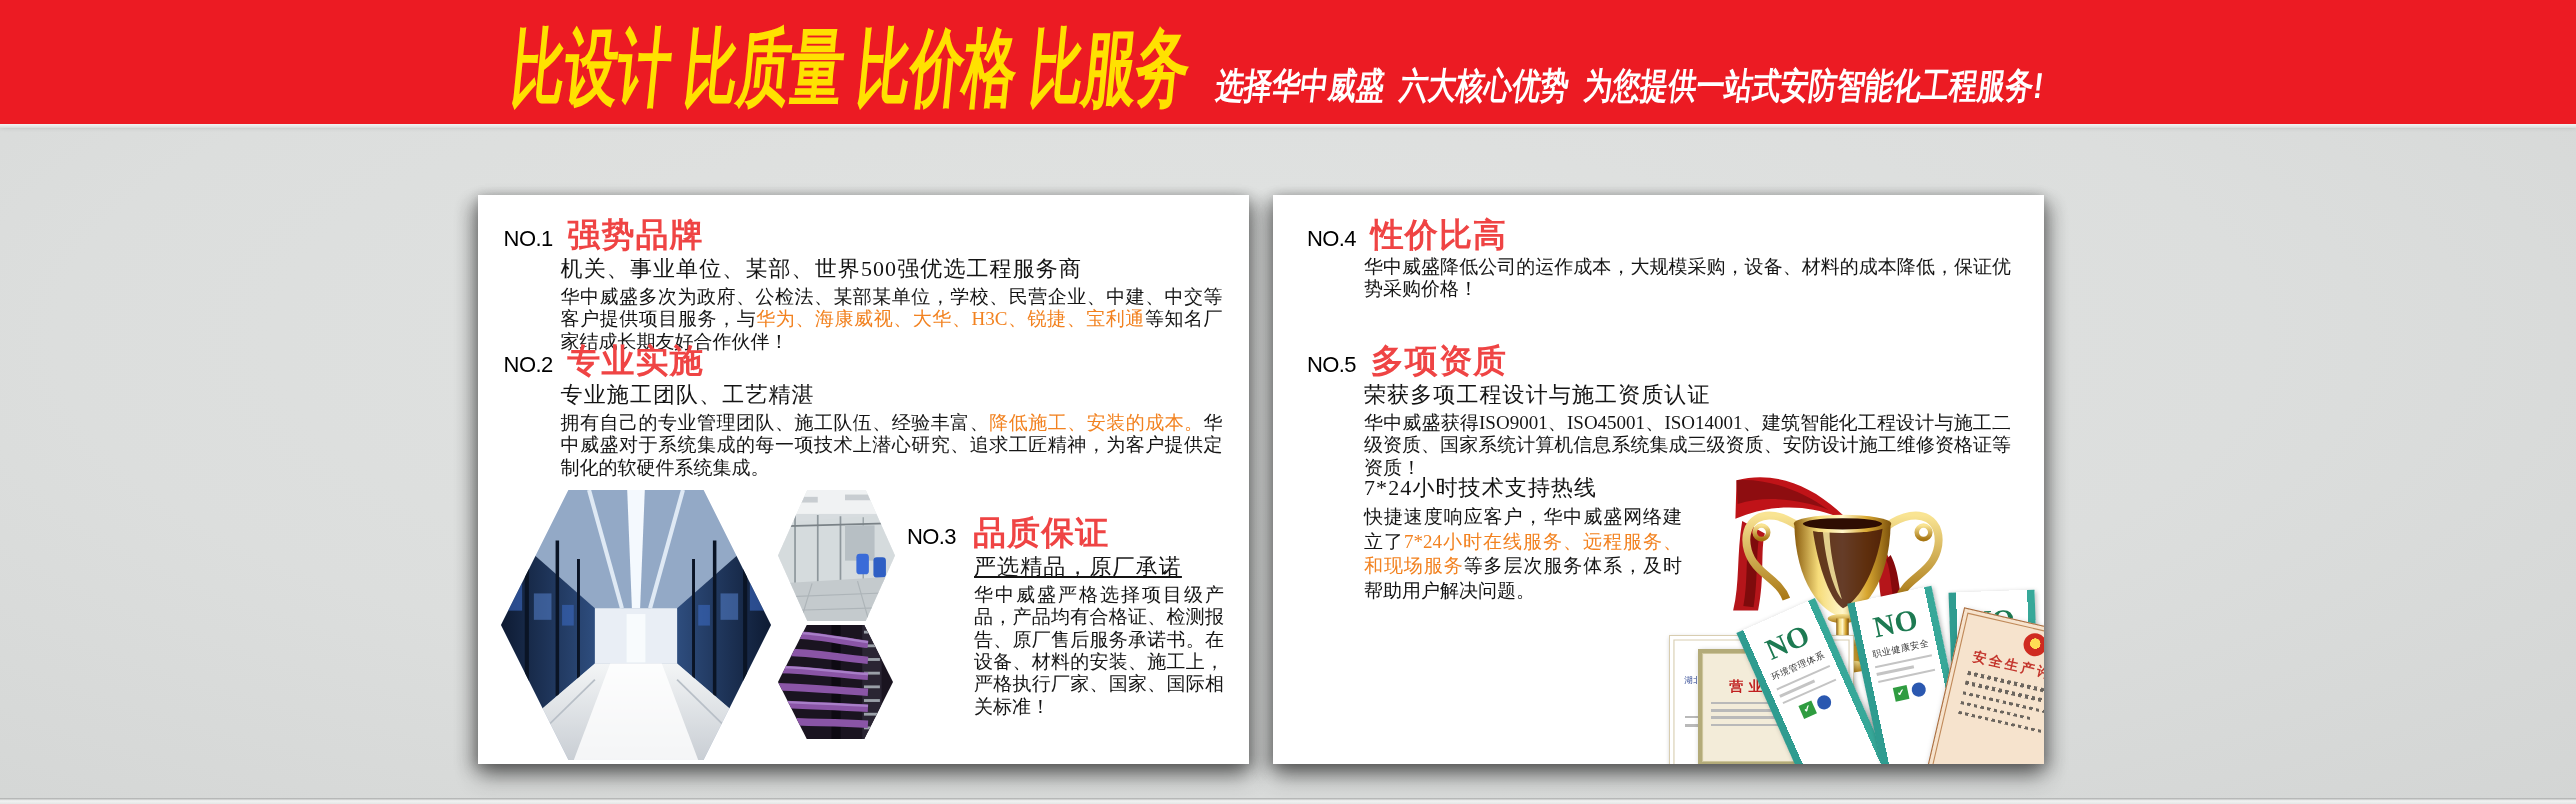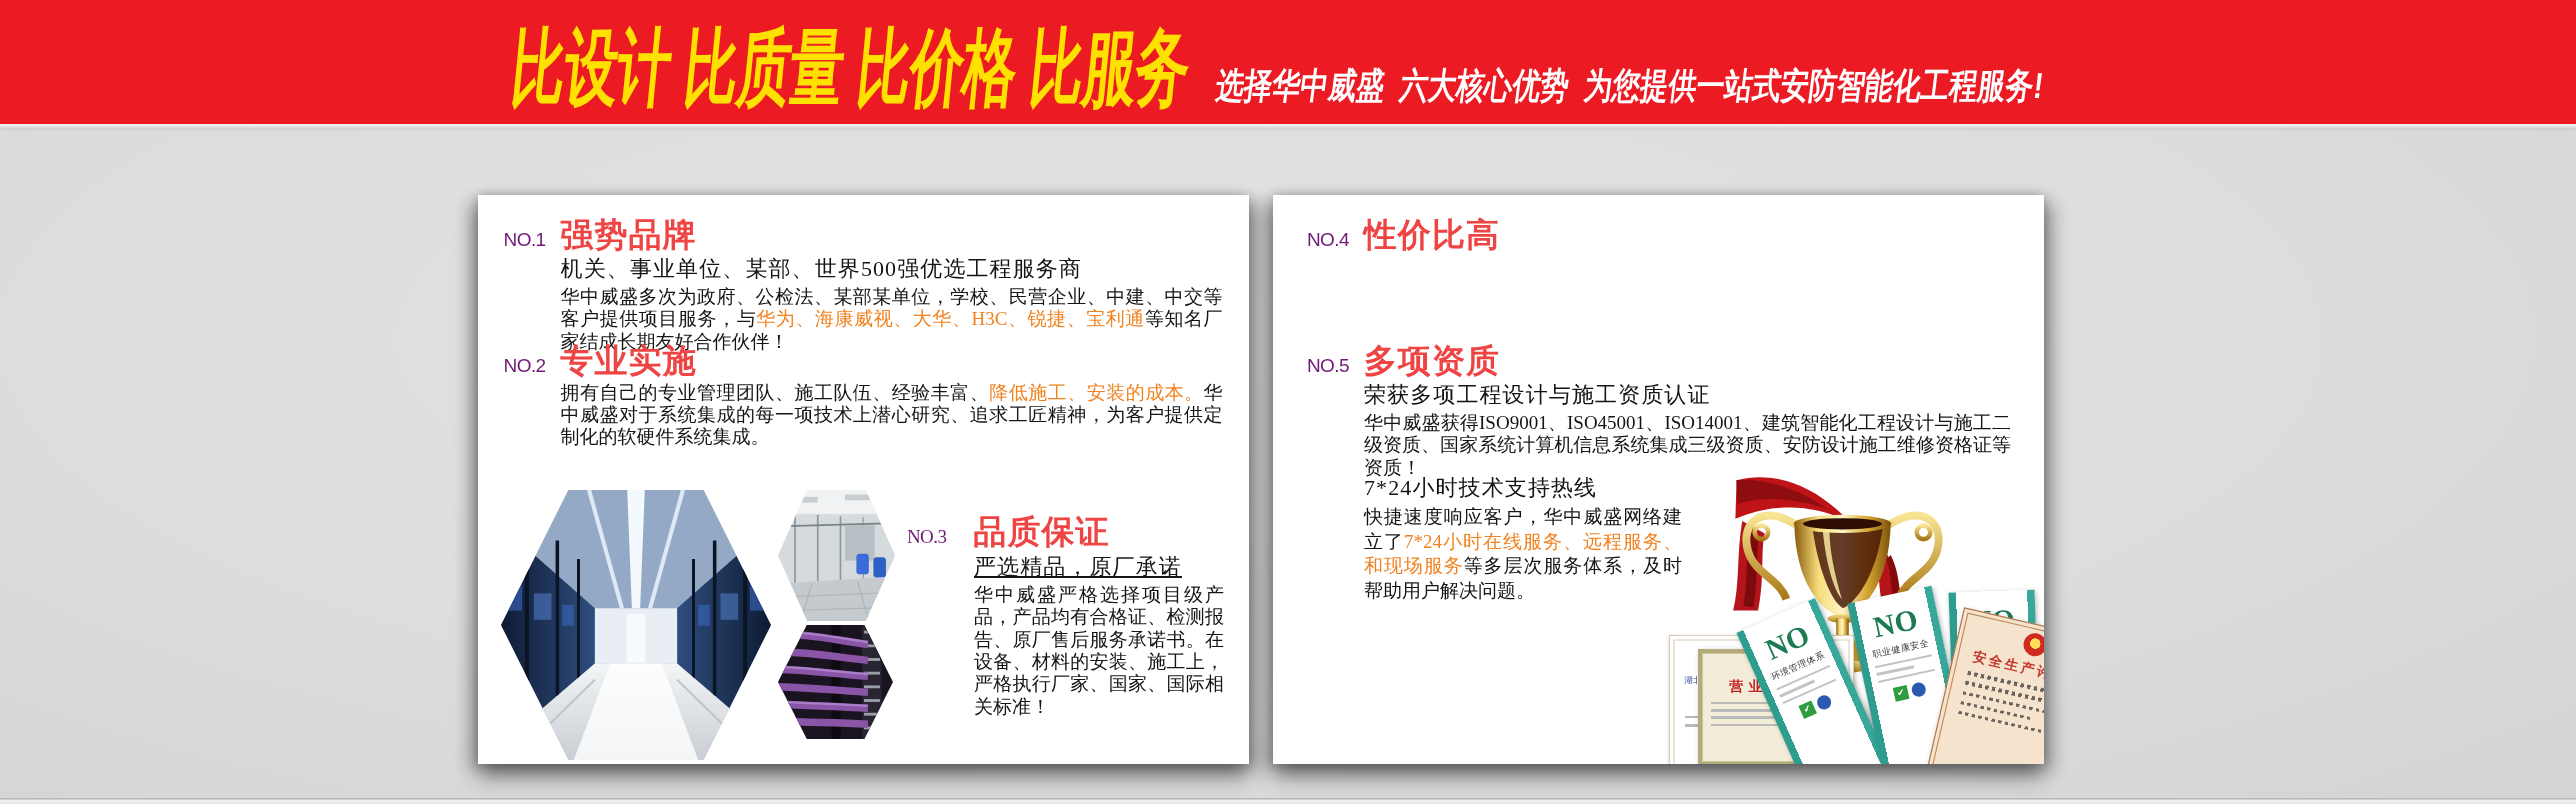--- a/index.html
+++ b/index.html
@@ -26,21 +26,21 @@
   }
   
   .card{
     position:absolute;top:195px;width:771px;height:569px;background:#ffffff;overflow:hidden;
     box-shadow:0 12.5px 20.4px rgba(45,45,45,0.45), 0 0 10.2px rgba(0,0,0,0.20), -9px 6.8px 14.8px rgba(0,0,0,0.20), 9px 6.8px 14.8px rgba(0,0,0,0.20);
   }
   .card.left{left:478px;}
   .card.right{left:1273px;}
   .section{position:absolute;left:25.6px;width:721px;}
   .sec-head{display:flex;align-items:baseline;gap:14.8px;line-height:1;}
-  .no-label{font-size:19px;color:#701a75;letter-spacing:-0.6px;}
+  .no-label{font-size:22px;color:#000000;letter-spacing:-0.6px;}
   .sec-title{font-size:33px;font-weight:bold;color:#ef4444;letter-spacing:1.1px;}
   .sec-sub{margin:5.7px 0 0 57px;font-family:"Liberation Serif", serif;font-size:22px;color:#141414;letter-spacing:1.1px;line-height:1.12;}
   .sec-body{margin:4.5px 0 0 57px;font-family:"Liberation Serif", serif;font-size:19px;color:#151515;line-height:1.18;text-align:justify;}
   .hl{color:#f28220;}
   .card.right .section{left:34px;}
   
   .hex{position:absolute;clip-path:polygon(25% 0,75% 0,100% 50%,75% 100%,25% 100%,0 50%);overflow:hidden;}
   .hex svg{display:block;width:100%;height:100%;}
   .hex-server{left:23px;top:295px;width:270px;height:270px;}
   .hex-office{left:300px;top:295px;width:117px;height:131px;}
@@ -104,20 +104,21 @@
     </div>
     <div class="sec-sub">机关、事业单位、某部、世界500强优选工程服务商</div>
     <div class="sec-body" style="width:662px;"><span>华中威盛多次为政府、公检法、某部某单位，学校、民营企业、中建、中交等客户提供项目服务，与</span><span class="hl">华为、海康威视、大华、H3C、锐捷、宝利通</span><span>等知名厂家结成长期友好合作伙伴！</span></div>
   </div>
 
   <div class="section" style="top:149px;">
     <div class="sec-head">
       <span class="no-label">NO.2</span>
       <span class="sec-title">专业实施</span>
     </div>
+    <div class="sec-sub">专业施工团队、工艺精湛</div>
     <div class="sec-body" style="width:662px;"><span>拥有自己的专业管理团队、施工队伍、经验丰富、</span><span class="hl">降低施工、安装的成本。</span><span>华中威盛对于系统集成的每一项技术上潜心研究、追求工匠精神，为客户提供定制化的软硬件系统集成。</span></div>
   </div>
 
   <div class="hex hex-server">
     <svg viewBox="0 0 460 470" preserveAspectRatio="none">
       <defs>
         <linearGradient id="rackL" x1="0" y1="0" x2="1" y2="0">
           <stop offset="0" stop-color="#0e1b33"></stop>
             <stop offset="1" stop-color="#2e4d7e"></stop>
         </linearGradient>
@@ -206,36 +207,37 @@
       </g>
       <g fill="none" stroke="#a87fc8" stroke-width="4">
         <path d="M -8,14 C 55,10 95,22 158,30"></path>
         <path d="M -8,74 C 55,74 95,82 158,86"></path>
         <path d="M -8,134 C 55,138 95,138 158,142"></path>
       </g>
     </svg>
   </div>
 
   <div class="section" style="left:429px;top:321px;width:321px;">
-    <div class="sec-head" style="gap:27px;font-family:Liberation Serif, serif;">
+    <div class="sec-head" style="gap:17px;">
       <span class="no-label">NO.3</span>
       <span class="sec-title">品质保证</span>
     </div>
     <div class="sec-sub" style="margin-left:67px;text-decoration:underline;">严选精品，原厂承诺</div>
     <div class="sec-body" style="margin-left:67px;width:250px;"><span>华中威盛严格选择项目级产品，产品均有合格证、检测报告、原厂售后服务承诺书。在设备、材料的安装、施工上，严格执行厂家、国家、国际相关标准！</span></div>
   </div>
 </div>
 
 <div class="card right">
 
   <div class="section" style="top:23px;">
     <div class="sec-head">
       <span class="no-label">NO.4</span>
       <span class="sec-title">性价比高</span>
     </div>
+    <div class="sec-body" style="width:647px;"><span>华中威盛降低公司的运作成本，大规模采购，设备、材料的成本降低，保证优势采购价格！</span></div>
   </div>
 
   <div class="section" style="top:149px;">
     <div class="sec-head">
       <span class="no-label">NO.5</span>
       <span class="sec-title">多项资质</span>
     </div>
     <div class="sec-sub">荣获多项工程设计与施工资质认证</div>
     <div class="sec-body" style="width:647px;"><span>华中威盛获得ISO9001、ISO45001、ISO14001、建筑智能化工程设计与施工二级资质、国家系统计算机信息系统集成三级资质、安防设计施工维修资格证等资质！</span></div>
   </div>

